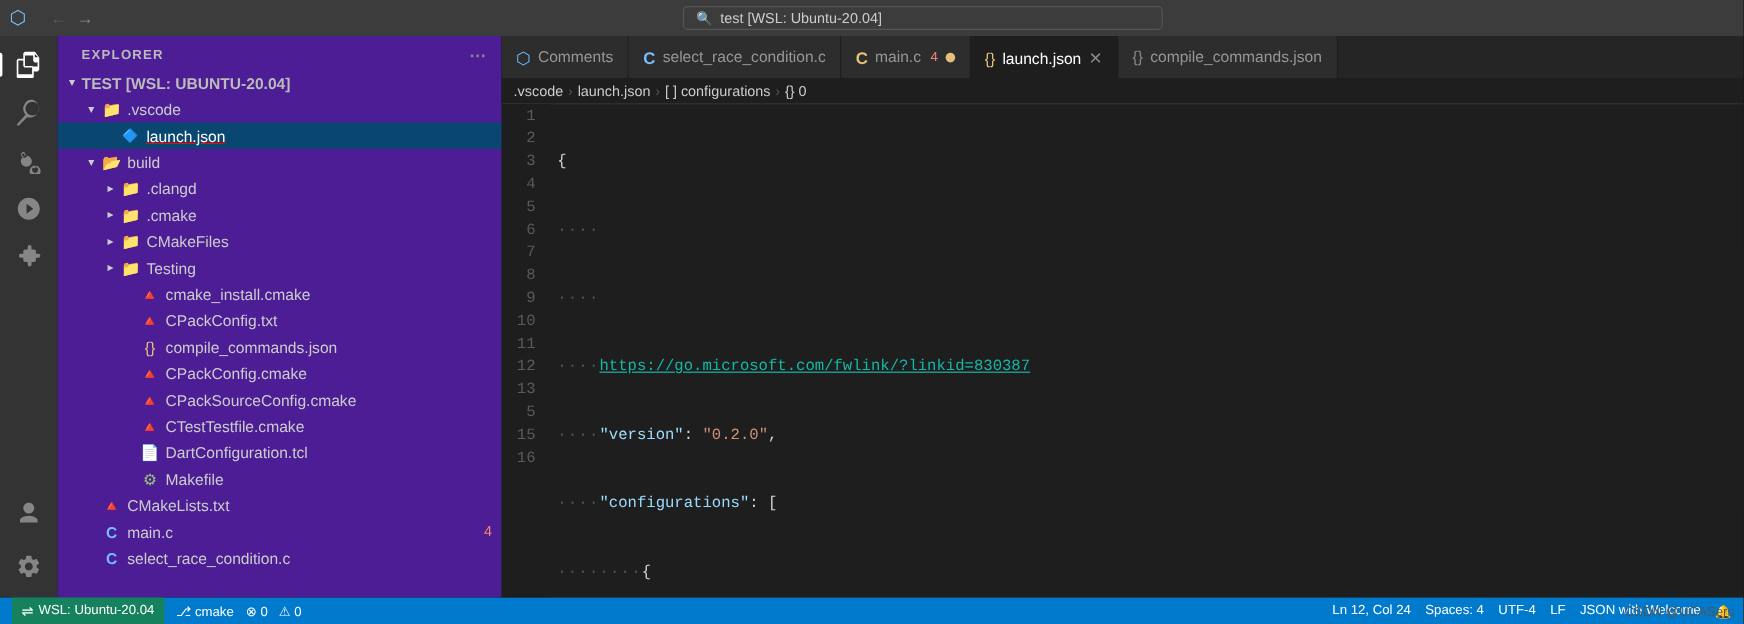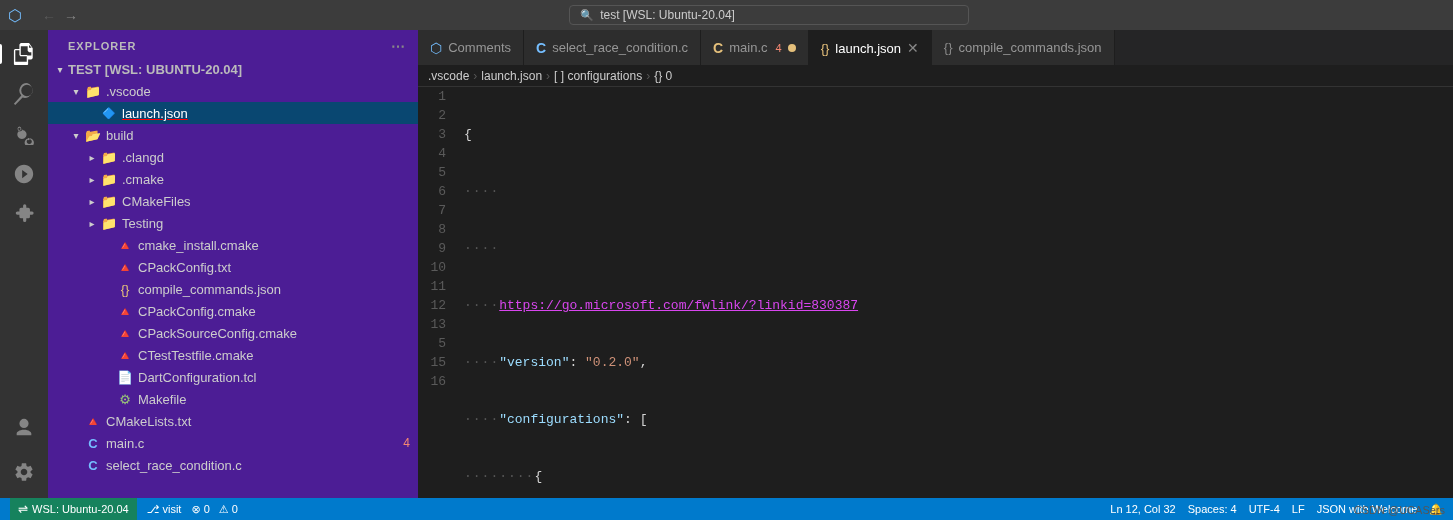--- a/index.html
+++ b/index.html
@@ -297,21 +297,21 @@
       align-items: center;
       position: relative;
     }
 
     
     .s-default { color: #d4d4d4; }
     .s-comment { color: #6a9955; }
     .s-string { color: #ce9178; }
     .s-key { color: #9cdcfe; }
     .s-punct { color: #d4d4d4; }
-    .s-url { color: #d946ef; text-decoration: underline; }
+    .s-url { color: #14b8a6; text-decoration: underline; }
 
     
     .dots { color: #555; letter-spacing: 1px; }
 
     .statusbar {
       height: 22px;
       background: #007acc;
       display: flex;
       align-items: center;
       padding: 0 10px;
@@ -596,31 +596,31 @@
 </div>
 
 <div class="statusbar">
   <div class="statusbar-left">
     <div class="wslinux">
       <span style="font-size:12px">⇌</span>
       <span>WSL: Ubuntu-20.04</span>
     </div>
     <span class="statusbar-item">
       <span>⎇</span>
-      <span>visit</span>
+      <span>cmake</span>
     </span>
     <span class="statusbar-item">
       <span>⊗</span>
       <span>0</span>
       <span style="margin-left:6px">⚠</span>
       <span>0</span>
     </span>
   </div>
   <div class="statusbar-right">
-    <span class="statusbar-item">Ln 12, Col 32</span>
+    <span class="statusbar-item">Ln 12, Col 24</span>
     <span class="statusbar-item">Spaces: 4</span>
     <span class="statusbar-item">UTF-4</span>
     <span class="statusbar-item">LF</span>
     <span class="statusbar-item">JSON with Welcome</span>
     <span class="statusbar-item">🔔</span>
   </div>
 </div>
 
 <div class="watermark">CSDN @UCASers</div>
 

